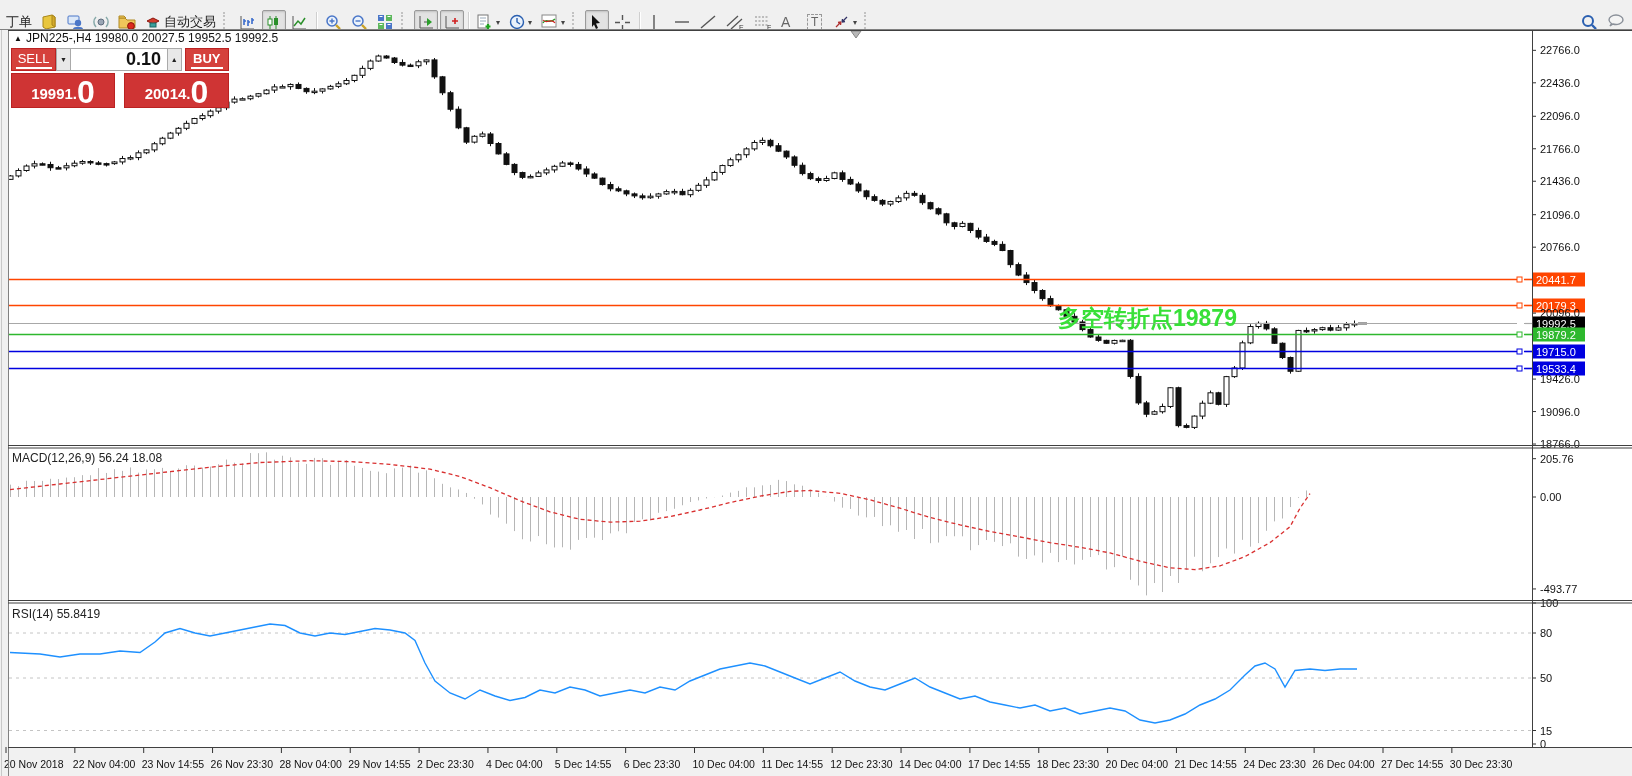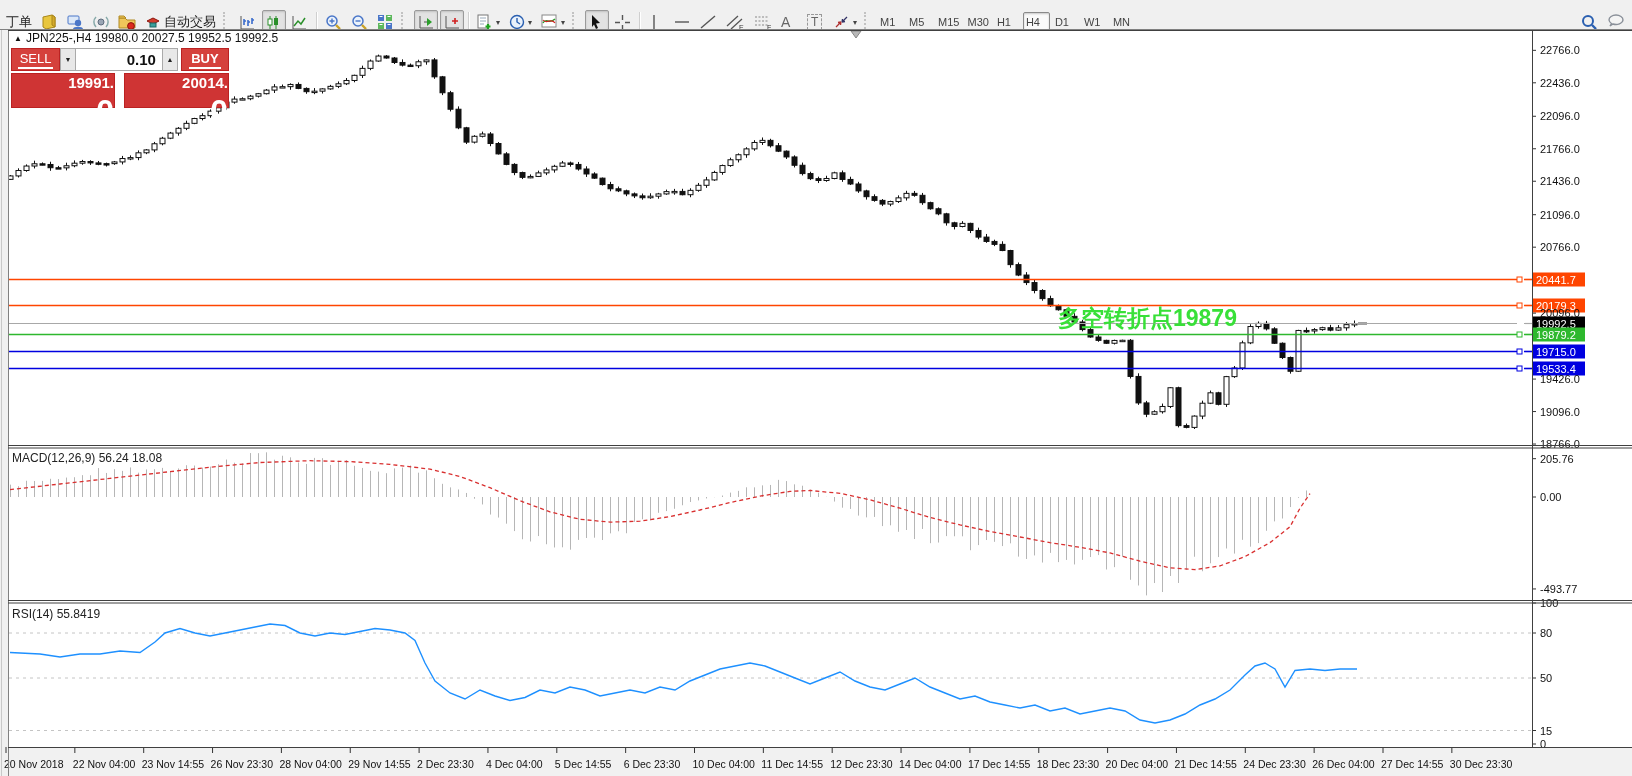--- a/index.html
+++ b/index.html
@@ -16,23 +16,23 @@
   .tf.active{border:1px solid #8a8a8a;background:#fafafa;box-shadow:inset 0 1px 2px rgba(0,0,0,.2);}
   .tb-right{margin-left:auto;display:flex;align-items:center;}
   
   .ocl{position:absolute;left:11px;top:48px;width:218px;z-index:5;font-family:"Liberation Sans",sans-serif;}
   .ocl-row1{display:flex;height:23px;}
   .ocl-btn{background:#d5413c;color:#fff;font-size:13px;display:flex;align-items:center;justify-content:center;border:1px solid #b22;box-sizing:border-box;}
   .ocl-btn span{border-bottom:2px solid #fff;padding:0 2px 1px 2px;}
   .ocl-sell{width:53px;}
   .ocl-buy{width:52px;margin-left:3px;font-weight:bold;}
   .ocl-spin{width:17px;background:#e8e8e8;border:1px solid #aaa;font-size:7px;color:#222;display:flex;align-items:center;justify-content:center;box-sizing:border-box;}
-  .ocl-vol{width:86px;background:#fff;border:1px solid #aaa;border-left:none;border-right:none;font-size:15px;font-weight:bold;color:#111;text-align:right;padding-right:6px;box-sizing:border-box;outline:none;font-family:"Liberation Sans",sans-serif;}
+  .ocl-vol{width:96px;background:#fff;border:1px solid #aaa;border-left:none;border-right:none;font-size:18px;font-weight:bold;color:#111;text-align:right;padding-right:6px;box-sizing:border-box;outline:none;font-family:"Liberation Sans",sans-serif;}
   .ocl-row2{display:flex;margin-top:2px;height:35px;}
-  .ocl-price{background:#cf3434;color:#fff;display:flex;align-items:flex-end;box-sizing:border-box;border:1px solid #b22;flex-direction:column;}
+  .ocl-price{background:#cf3434;color:#fff;display:flex;align-items:flex-end;justify-content:center;box-sizing:border-box;border:1px solid #b22;}
   .ocl-price .p-small{font-size:15px;font-weight:bold;padding-bottom:5px;}
   .ocl-price .p-big{font-size:32px;font-weight:bold;line-height:30px;}
   .ocl-price.sellp{width:107px;}
   .ocl-price.buyp{width:108px;margin-left:9px;}
   svg text{font-family:"Liberation Sans","DejaVu Sans",sans-serif;}
   
   .ic{display:inline-block;}
 </style>
 </head>
 <body>
@@ -200,31 +200,20 @@
       <span style="font-size:12px;color:#666;border:1px dashed #999;padding:0 3px;">T</span>
     </div>
   <div class="tbtn">
       <svg class="ic" width="18" height="16" viewBox="0 0 18 16">
         <path d="M3 13 L8 8 M8 8 l-3 .5 M8 8 l-.5 3" stroke="#b03030" stroke-width="1.3" fill="none"></path>
         <path d="M14 3 L9 8 M9 8 l3 -.5 M9 8 l.5 -3" stroke="#336" stroke-width="1.3" fill="none"></path>
       </svg>
       <span class="caret">▾</span>
     </div>
   <div class="grip"></div>
-  <div id="tf-group" style="display:flex;align-items:center;">
-      <div class="tbtn tf">M1</div>
-      <div class="tbtn tf">M5</div>
-      <div class="tbtn tf">M15</div>
-      <div class="tbtn tf">M30</div>
-      <div class="tbtn tf">H1</div>
-      <div class="tbtn tf active">H4</div>
-      <div class="tbtn tf">D1</div>
-      <div class="tbtn tf">W1</div>
-      <div class="tbtn tf">MN</div>
-    </div>
   <div class="tb-right">
     <div class="tbtn">
         <svg class="ic" width="18" height="18" viewBox="0 0 18 18">
           <circle cx="8" cy="8" r="5" fill="none" stroke="#2a5fb0" stroke-width="2"></circle>
           <path d="M12 12 L16 16" stroke="#2a5fb0" stroke-width="2.4"></path>
         </svg>
       </div>
     <div class="tbtn">
         <svg class="ic" width="20" height="18" viewBox="0 0 20 18">
           <path d="M2 4 a7 5 0 0 1 14 0 a7 5 0 0 1 -10 4 L3 10 L4.5 7.5 A5 5 0 0 1 2 4 Z" transform="translate(1,3)" fill="#f4f4f4" stroke="#8a9099" stroke-width="1.4"></path>

